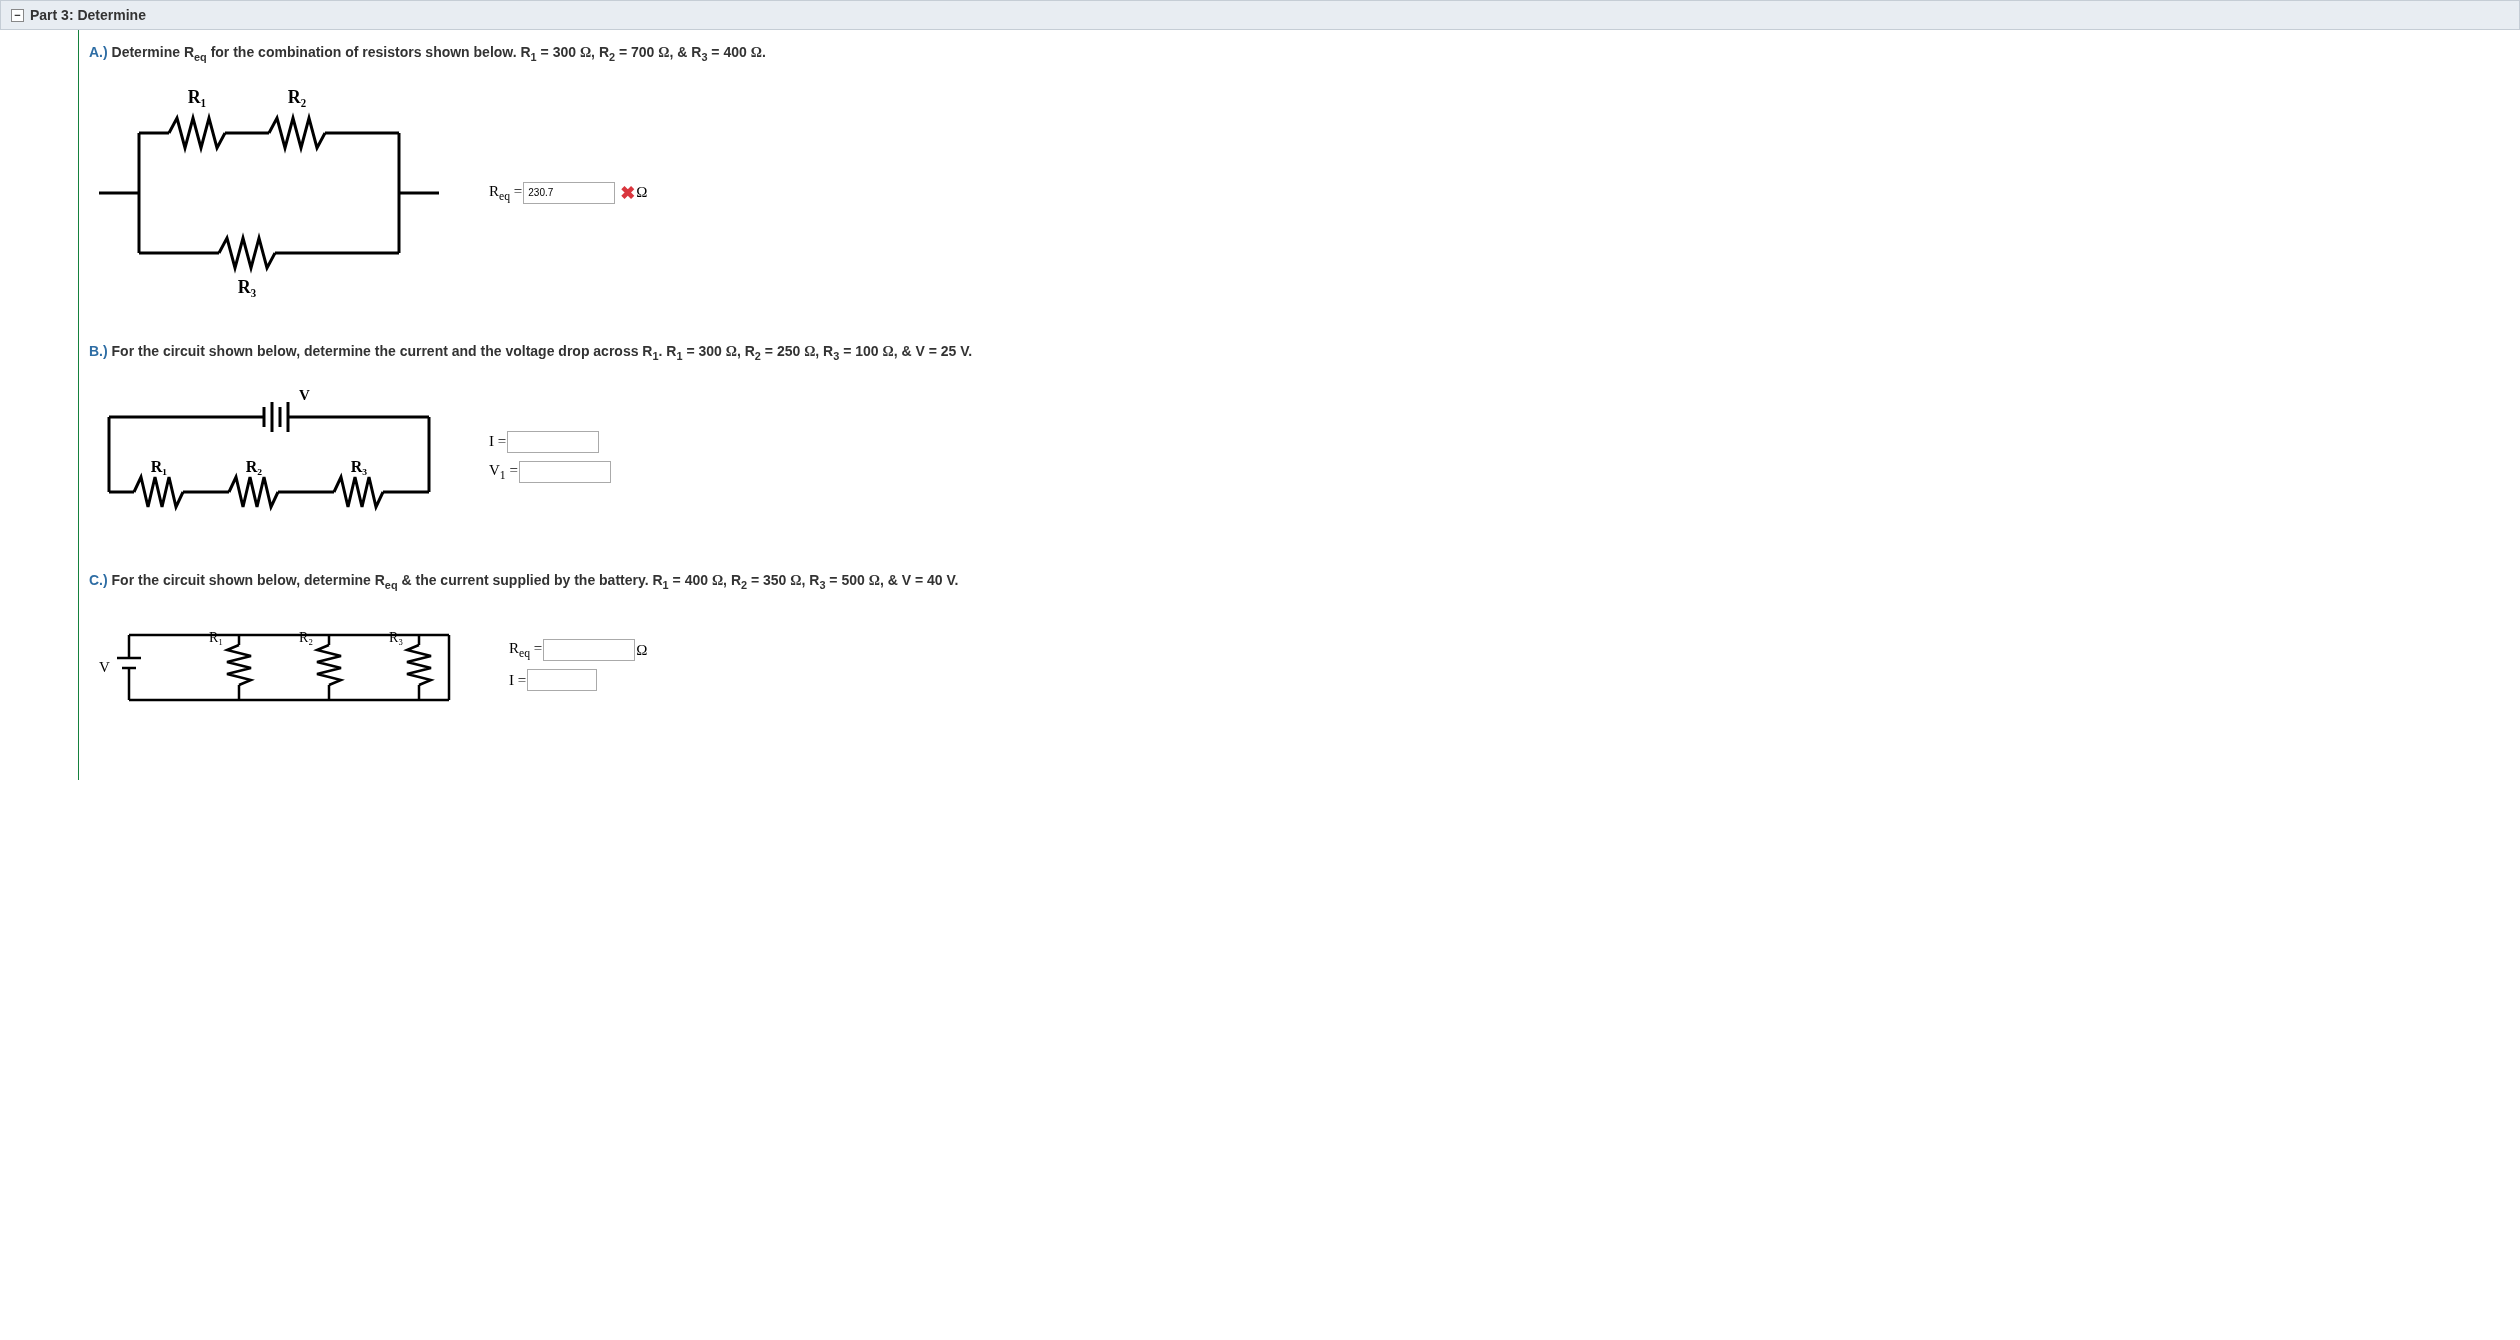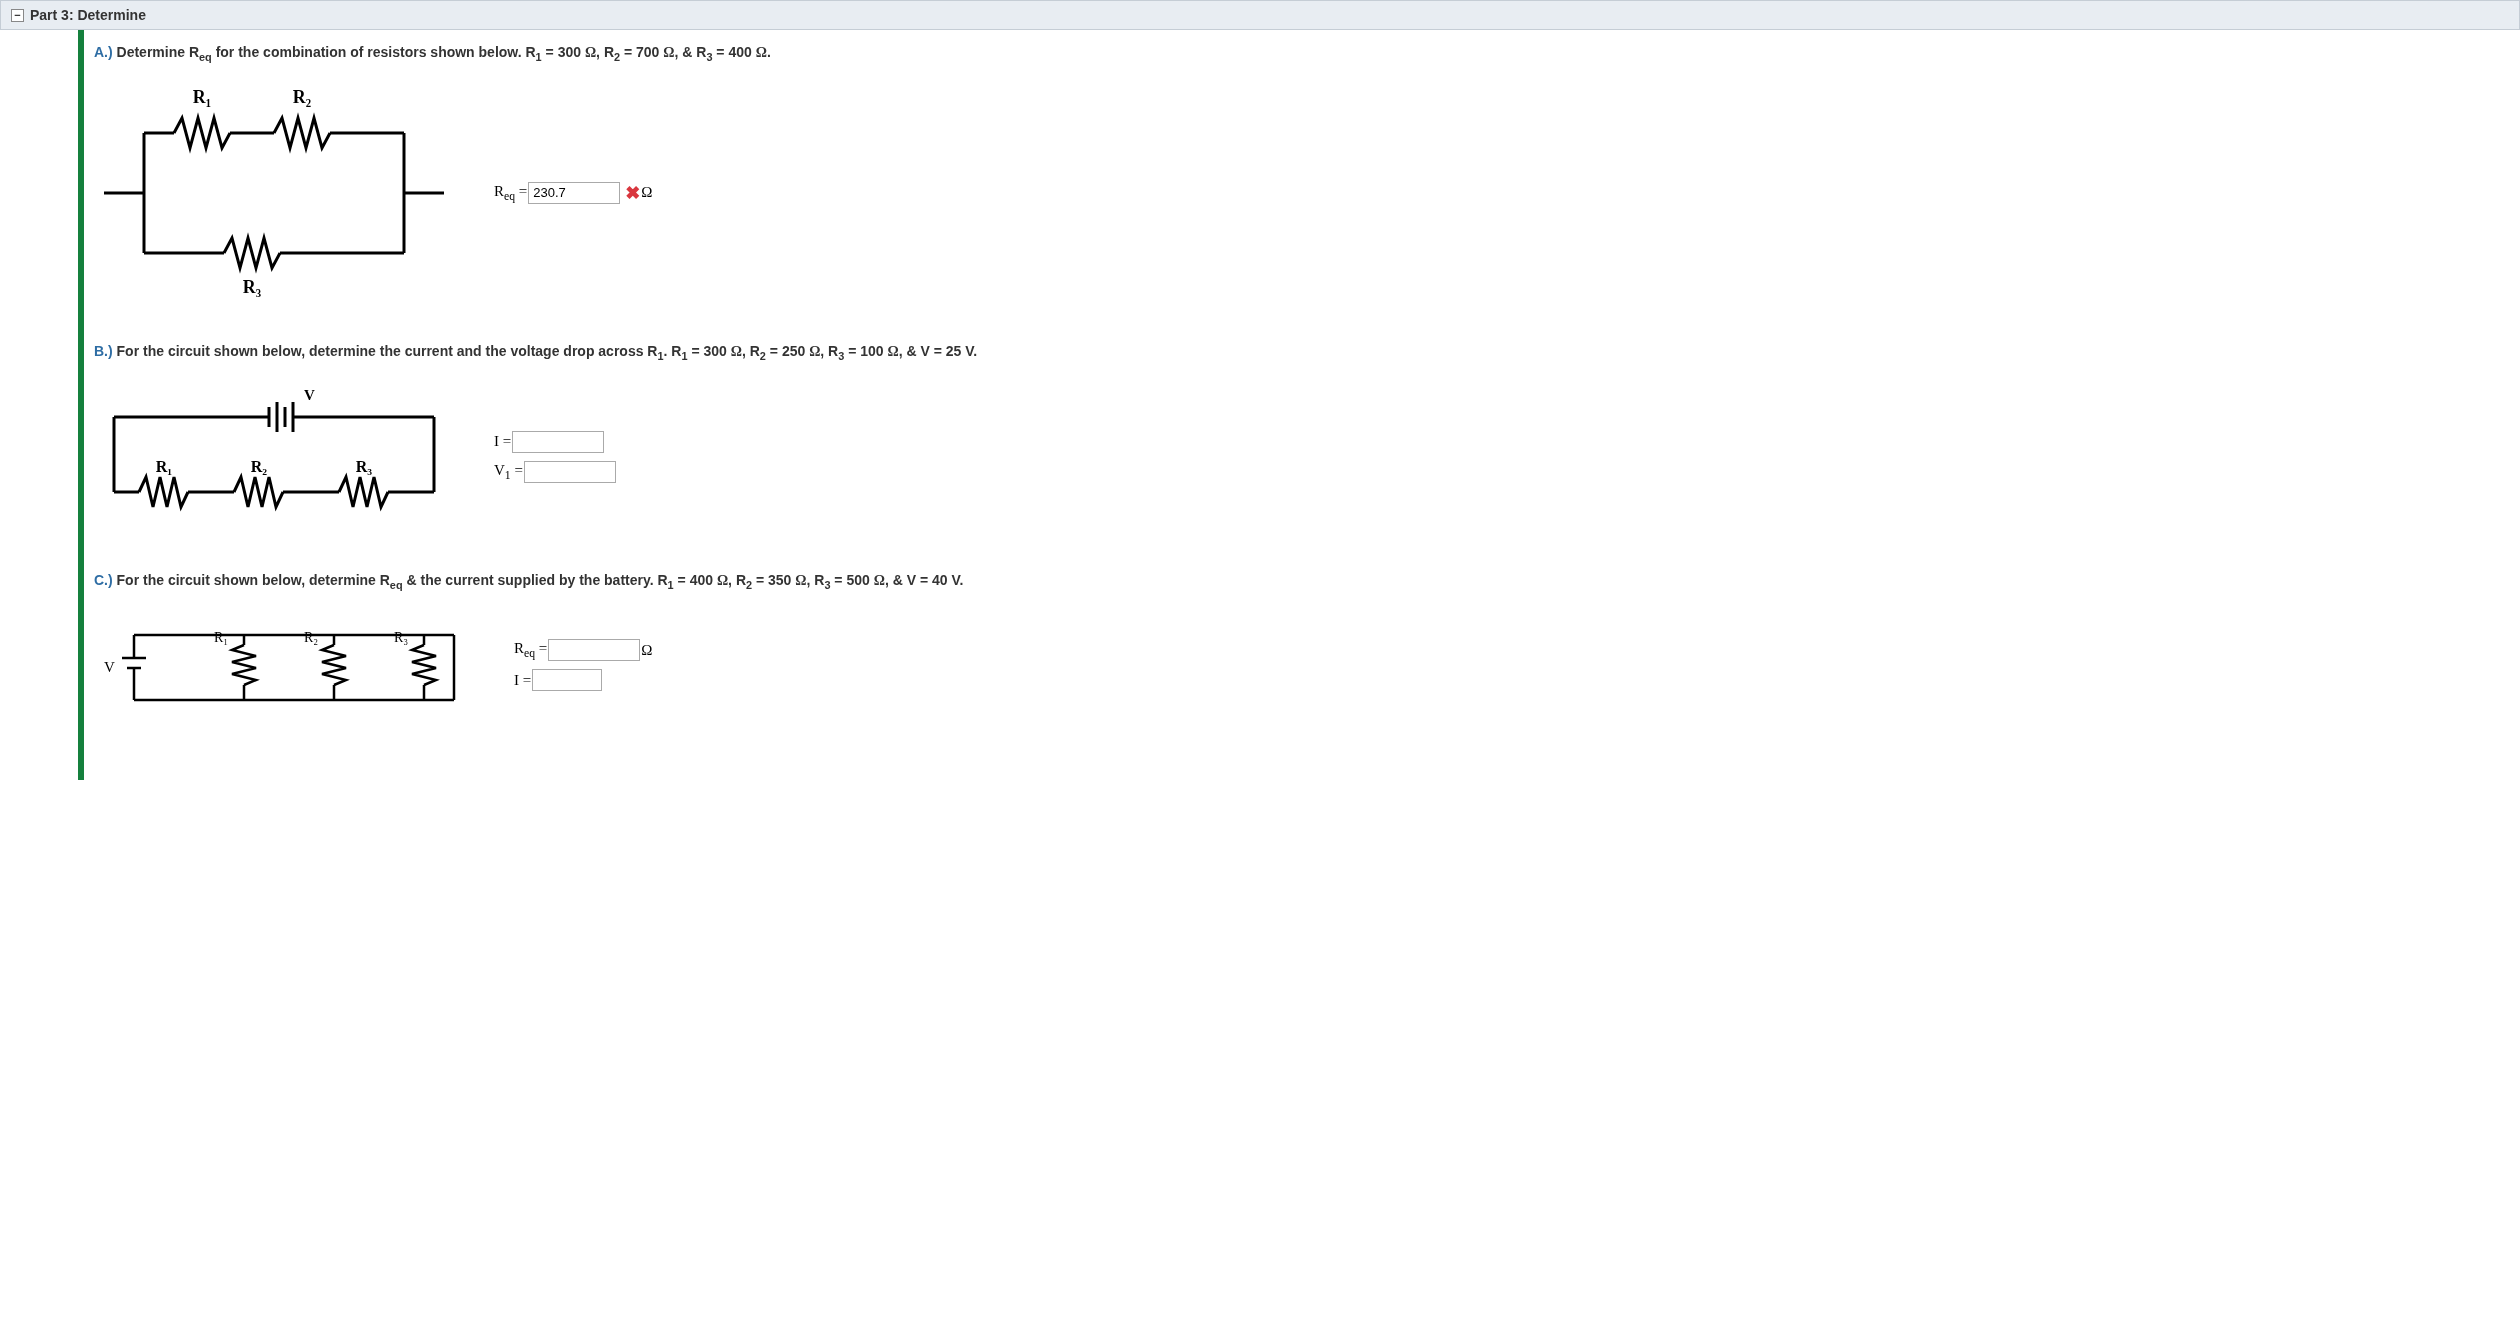--- a/index.html
+++ b/index.html
@@ -18,36 +18,36 @@
   width: 13px; height: 13px;
   border: 1px solid #888;
   background: #fff;
   display: inline-flex;
   align-items: center;
   justify-content: center;
   font-size: 11px;
   line-height: 1;
   cursor: pointer;
 }
-.content { padding: 14px 10px 20px 10px; border-left: 6px solid #15803d; margin-left: 78px; }
+.content { padding: 14px 10px 20px 10px; border-left: 1px solid #15803d; margin-left: 78px; }
 .question { margin-bottom: 40px; }
 .qtext { font-weight: bold; color: #333; margin-bottom: 20px; }
 .qtext .part-label { color: #2e6da4; font-weight: bold; }
 .sub { vertical-align: sub; font-size: 0.78em; }
 .omega { font-family: "Times New Roman", serif; }
 .diagram-row { display: flex; align-items: center; gap: 40px; }
 .diagram-box { flex: 0 0 auto; }
 .answer-block { display: flex; flex-direction: column; gap: 8px; }
 .answer-line { display: flex; align-items: center; gap: 1px; font-family: "Times New Roman", serif; font-size: 15px; }
 .answer-line input {
   width: 92px;
   height: 22px;
   border: 1px solid #aaa;
   padding: 2px 4px;
-  font-size: 13px;
+  font-size: 10px;
 }
 .wrong-x { color: #d9363e; font-weight: bold; font-size: 18px; margin-left: 4px; }
 svg { display: block; }
 </style>
 </head>
 <body>
 
 <div class="section-header">
   <span class="collapse-box">−</span>
   <span>Part 3: Determine</span>

